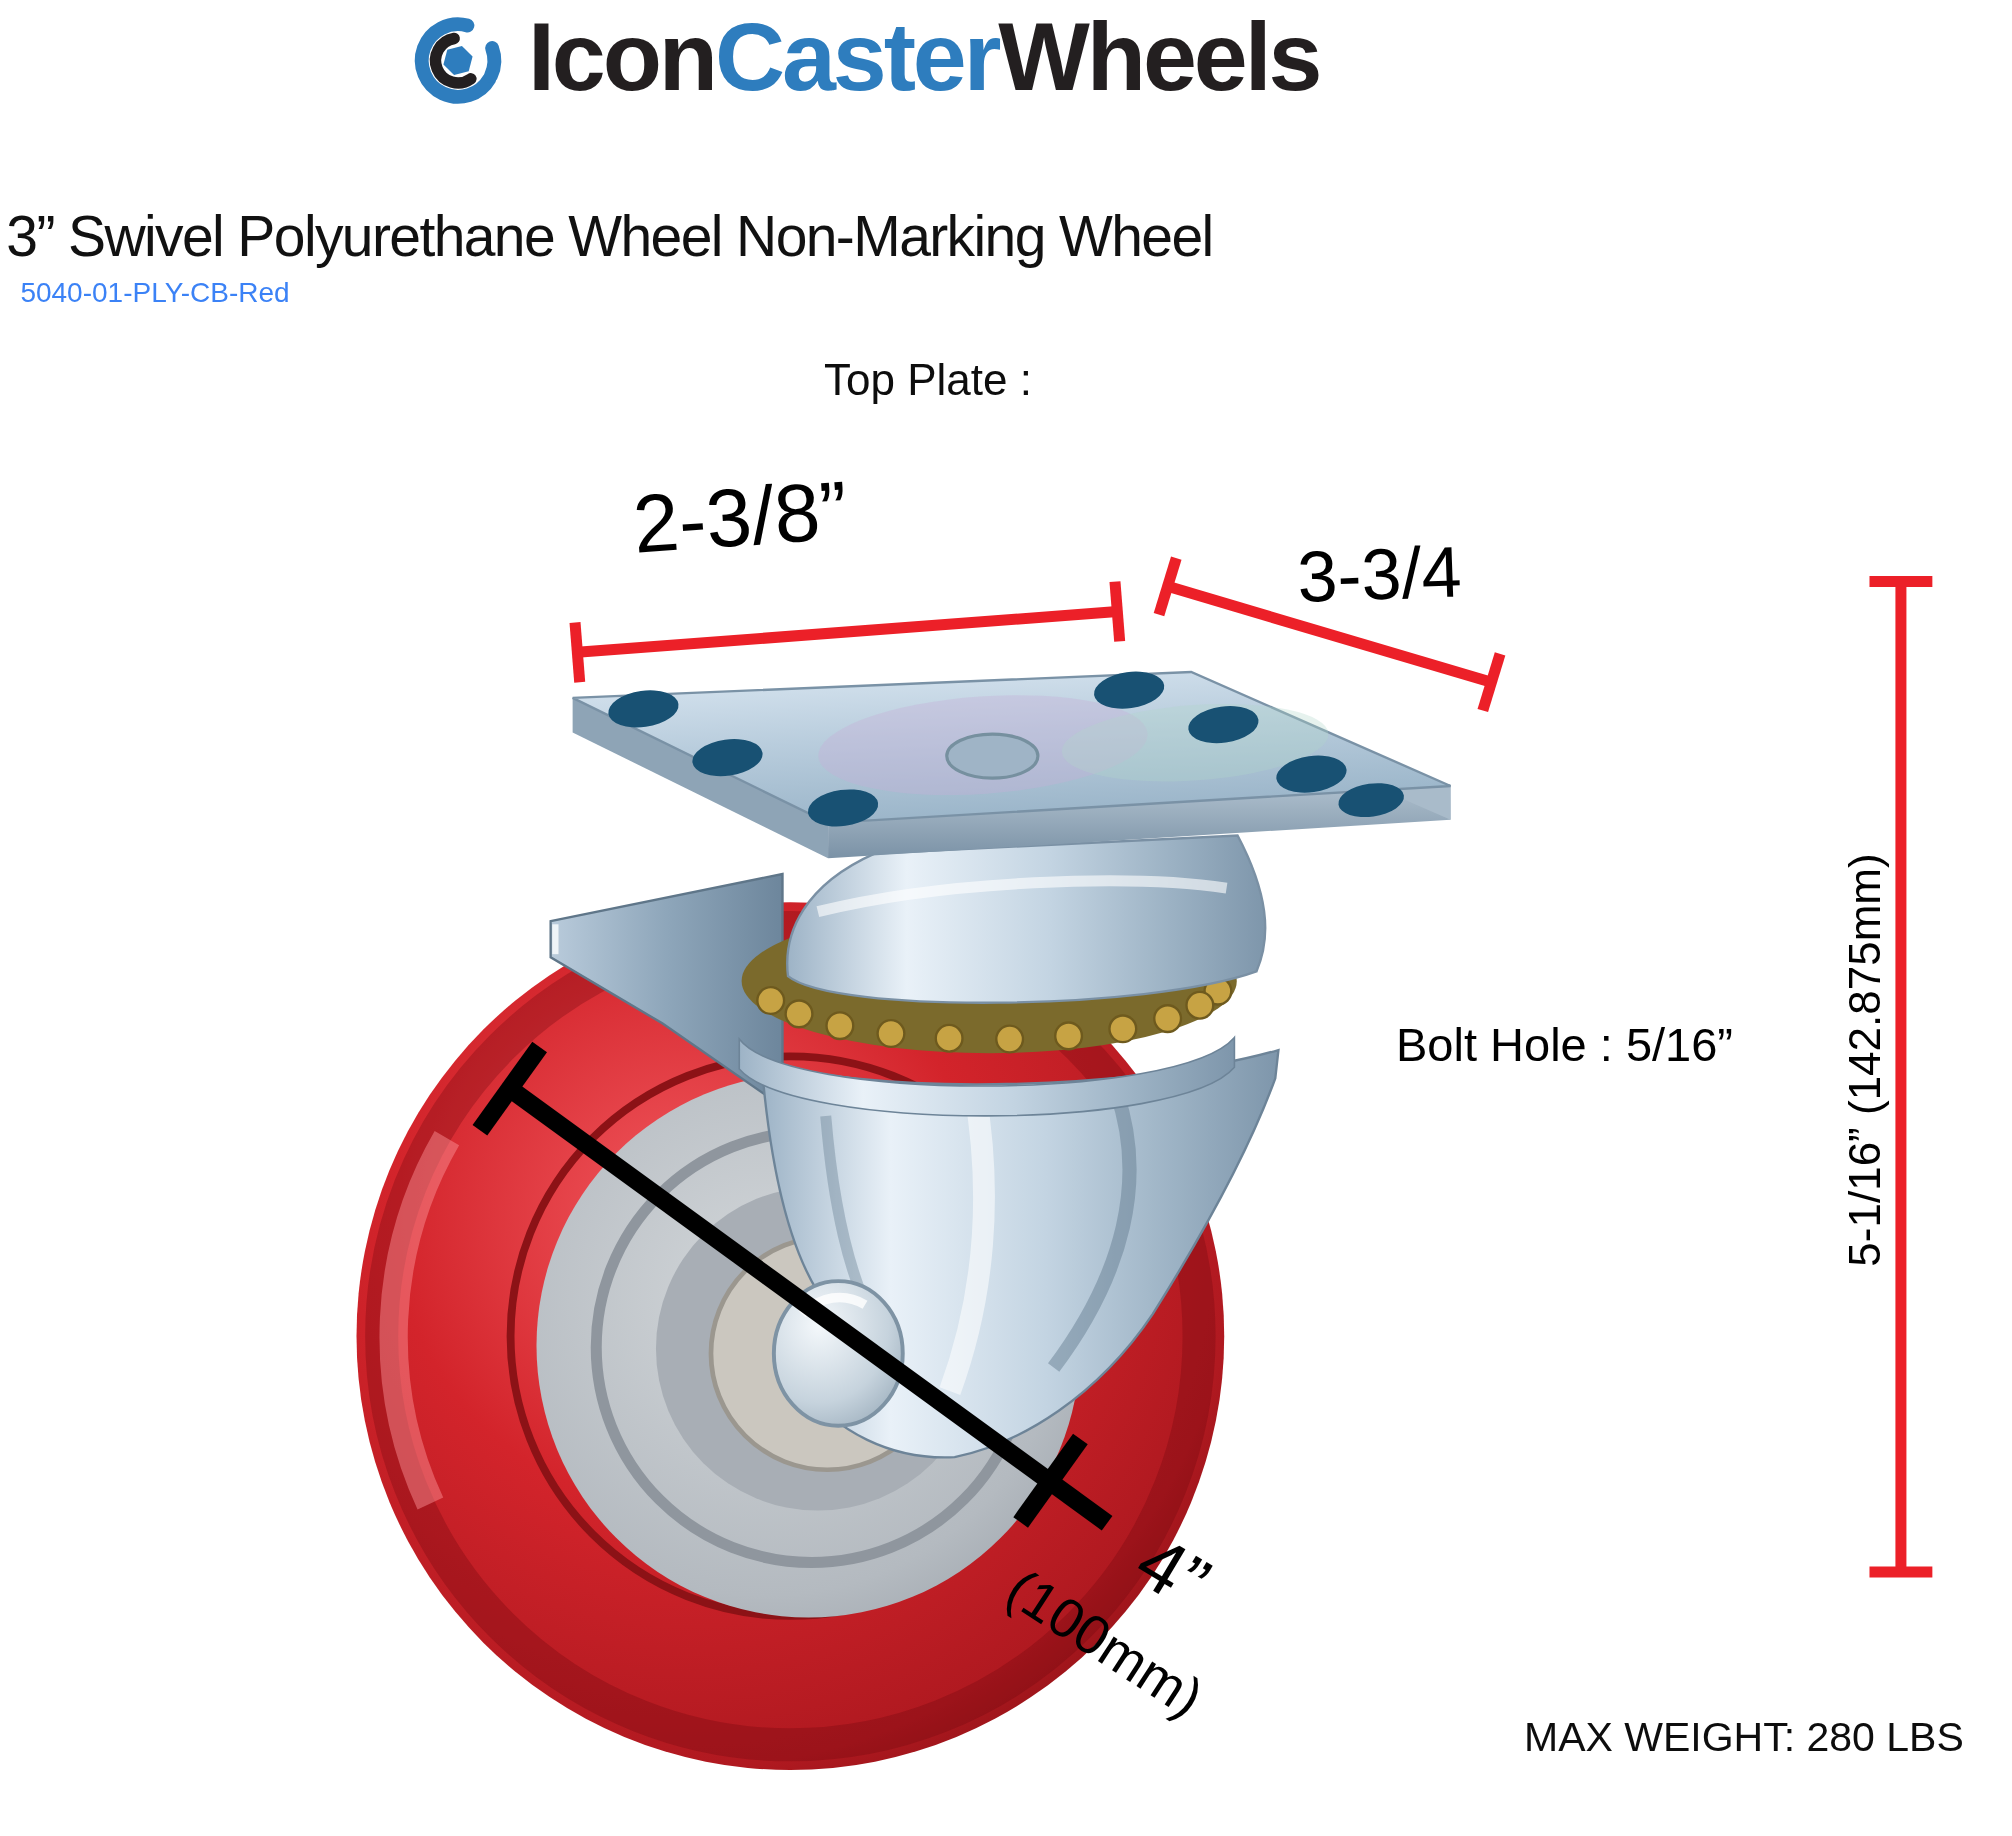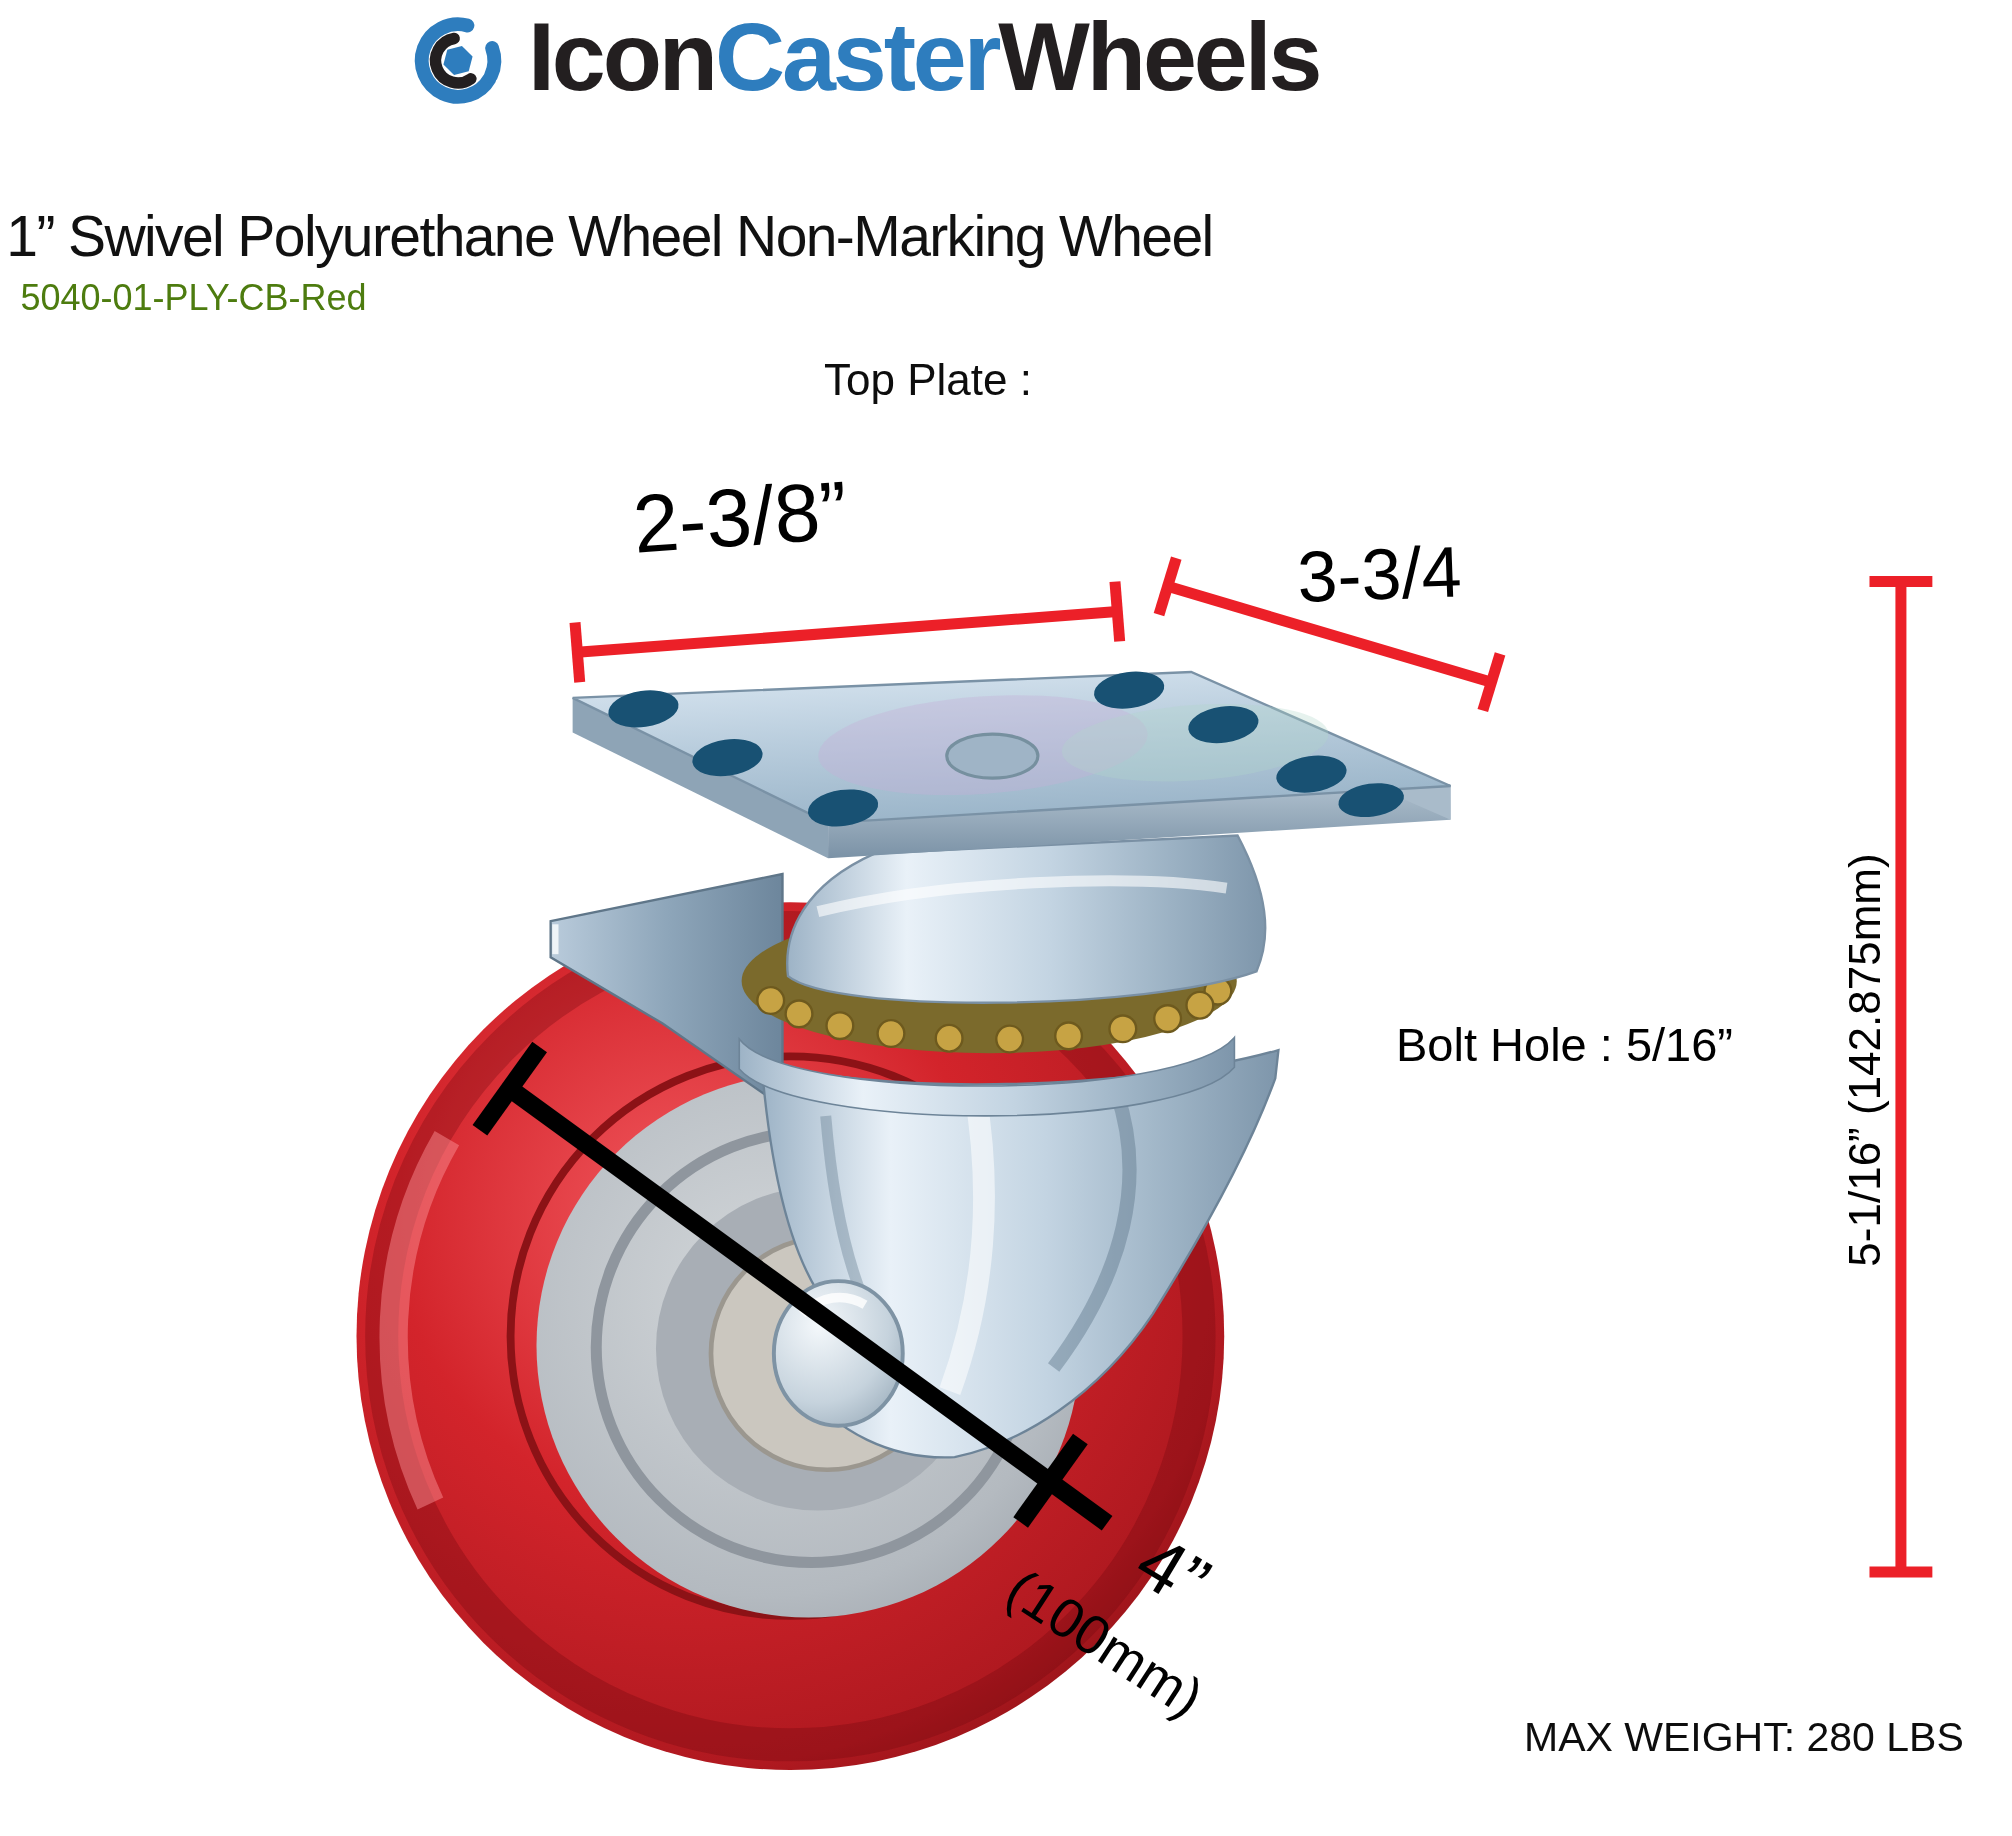--- a/index.html
+++ b/index.html
@@ -7,21 +7,21 @@
        font-family:"Liberation Sans", sans-serif;color:#1a1a1a;}
   .canvas{position:absolute;left:0;top:0;width:1885px;height:1836px;}
   .abs{position:absolute;white-space:nowrap;}
   
   .logo-icon{position:absolute;left:395px;top:0px;width:126px;height:121px;}
   .logo-text{position:absolute;left:528px;top:6.3px;font-size:97px;font-weight:700;
              letter-spacing:-3.1px;line-height:1.05;}
   .lt-dark{color:#231f20;} .lt-blue{color:#2e7dbe;}
   
   .title{left:6.3px;top:203px;font-size:57px;letter-spacing:-1.6px;color:#111;}
-  .sku{left:20.4px;top:277px;font-size:36px;color:#4d7c0f;}
+  .sku{left:20.4px;top:277px;font-size:28px;color:#3b82f6;}
   .top-plate{left:824px;top:355px;font-size:44px;color:#0d0d0d;text-align:center;}
   
   .dim{color:#000;}
   .dim-a{left:630px;top:478px;font-size:82px;transform:rotate(-4deg);transform-origin:left top;}
   .dim-b{left:1296px;top:536px;font-size:72px;transform:rotate(-2deg);transform-origin:left top;}
   .bolt{left:1354px;top:1017px;font-size:47px;margin-left:42px;}
   .height-label{left:1865px;top:1060px;font-size:44px;transform:translate(-50%,-50%) rotate(-90deg);}
   .wheel-d{left:1173px;top:1572px;font-size:76px;transform:translate(-50%,-50%) rotate(31deg);}
   .wheel-mm{left:1105px;top:1643px;font-size:55px;transform:translate(-50%,-50%) rotate(33deg);}
   .max-weight{left:1524px;top:1714px;font-size:41px;color:#0d0d0d;text-align:center;}
@@ -174,21 +174,21 @@
   <svg class="logo-icon" viewBox="-100 -100 200 200">
     <path d="M15.5,-58 A60,60 0 1 0 52,30" fill="none" stroke="#2e7dbe" stroke-width="23" stroke-linecap="round"></path>
     <path d="M54.4,25.4 A60,60 0 0 0 56.4,-20.5" fill="none" stroke="#2e7dbe" stroke-width="23" stroke-linecap="round"></path>
     <path d="M-6.4,-36.4 A37,37 0 1 0 21.2,30.3" fill="none" stroke="#231f20" stroke-width="19" stroke-linecap="round"></path>
     <path d="M24.1,-6.5 L6.5,-24.1 L-17.7,-17.7 L-24.1,6.5 L-6.5,24.1 L17.7,17.7 Z" fill="#2e7dbe"></path>
   </svg>
   <div class="logo-text">
     <span class="lt-dark">Icon</span><span class="lt-blue">Caster</span><span class="lt-dark">Wheels</span>
   </div>
 
-  <div class="abs title">1” Swivel Polyurethane Wheel Non-Marking Wheel</div>
+  <div class="abs title">3” Swivel Polyurethane Wheel Non-Marking Wheel</div>
   <div class="abs sku">5040-01-PLY-CB-Red</div>
   <div class="abs top-plate">Top Plate :</div>
 
   <div class="abs dim dim-a">2-3/8”</div>
   <div class="abs dim dim-b">3-3/4</div>
   <div class="abs dim bolt">Bolt Hole : 5/16”</div>
   <div class="abs dim height-label">5-1/16” (142.875mm)</div>
   <div class="abs dim wheel-d">4”</div>
   <div class="abs dim wheel-mm">(100mm)</div>
   <div class="abs max-weight">MAX WEIGHT: 280 LBS</div>

